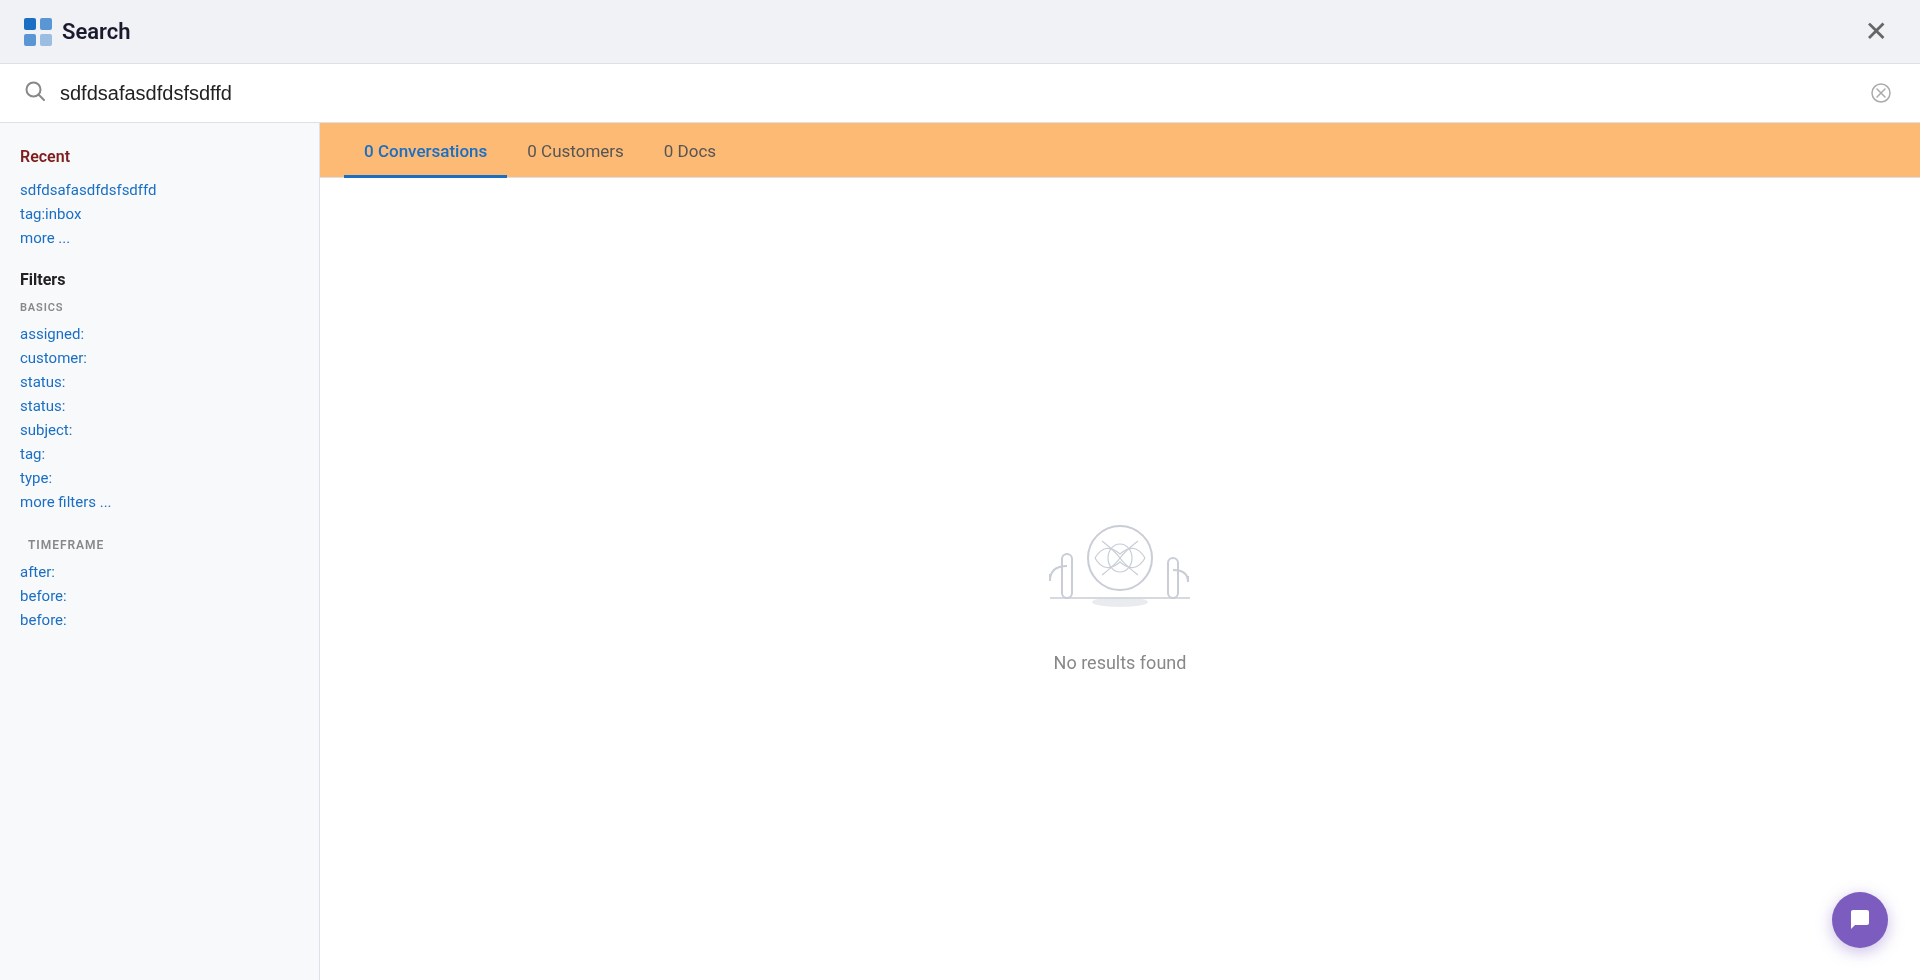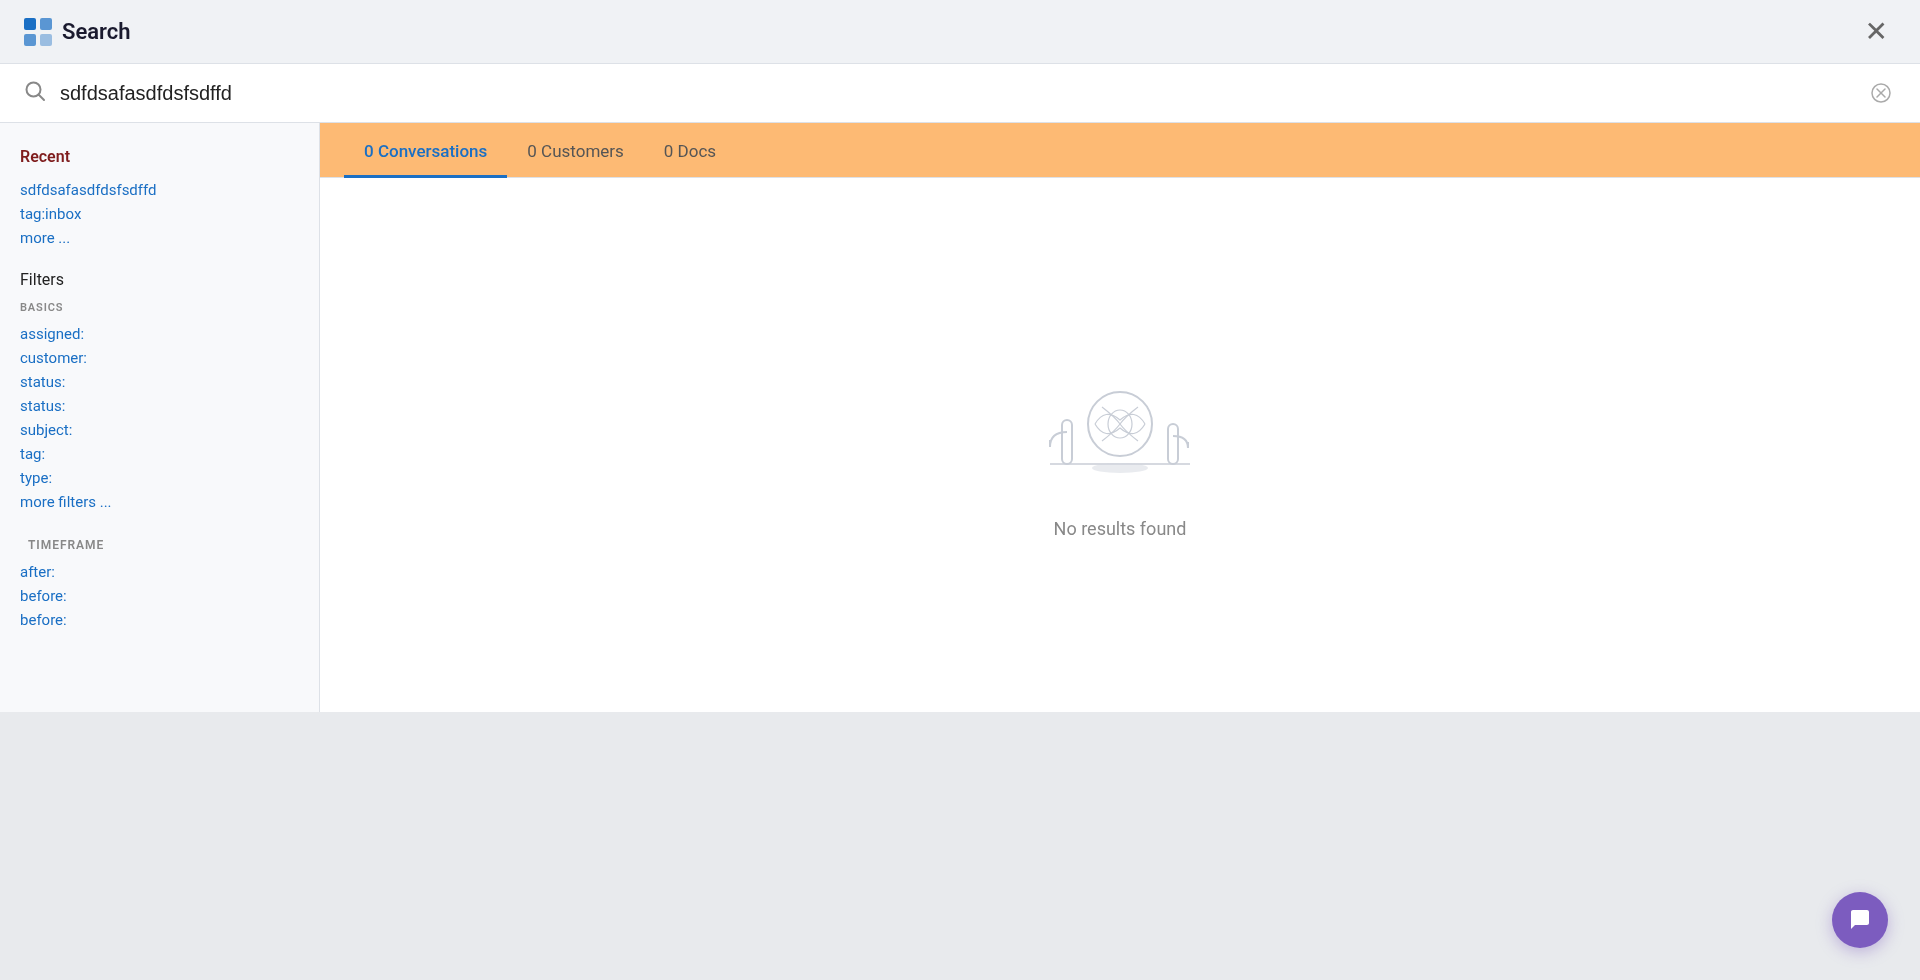--- a/index.html
+++ b/index.html
@@ -10,21 +10,21 @@
       height: 980px;
       overflow: hidden;
       display: flex;
       align-items: flex-start;
       justify-content: center;
       padding-top: 0;
     }
 
     .search-modal {
       width: 1920px;
-      height: 712px;
+      height: 980px;
       background: #f0f2f5;
       display: flex;
       flex-direction: column;
       position: relative;
     }
 
     
     .header-bar {
       background: #f0f2f5;
       display: flex;
@@ -137,21 +137,21 @@
       padding: 3px 0;
       cursor: pointer;
     }
 
     .sidebar-divider {
       margin: 20px 0 16px;
     }
 
     .filters-title {
       font-size: 16px;
-      font-weight: 400;
+      font-weight: 700;
       color: #222;
       margin-bottom: 12px;
     }
 
     .basics-label {
       font-size: 11px;
       font-weight: 600;
       color: #888;
       letter-spacing: 0.08em;
       text-transform: uppercase;

